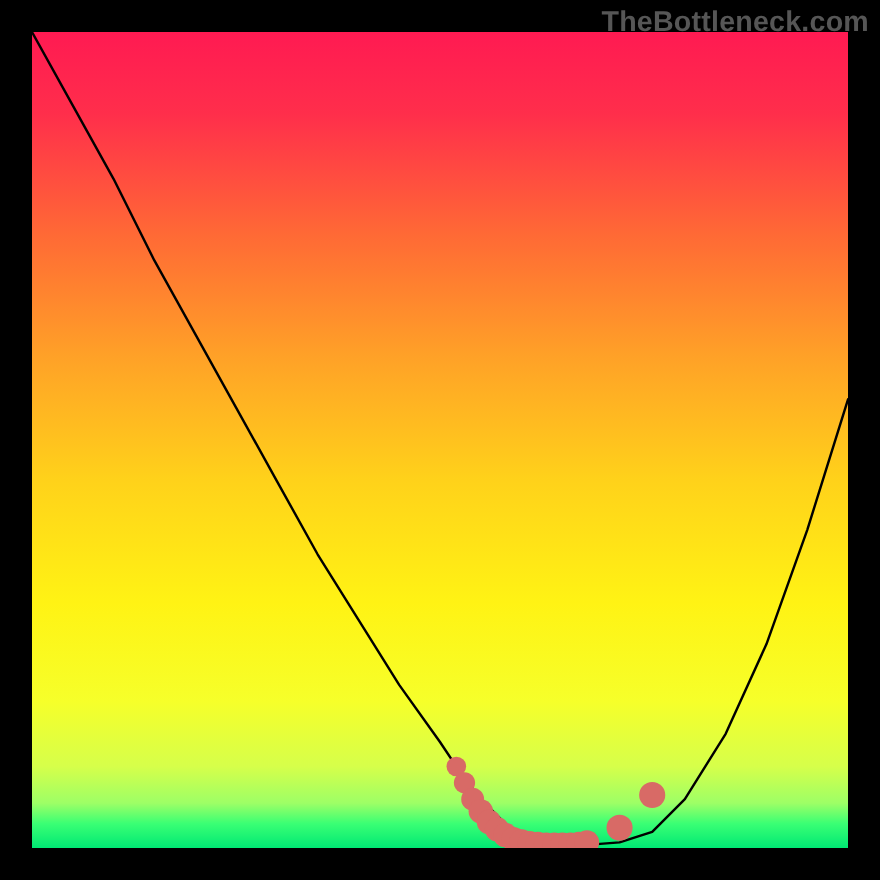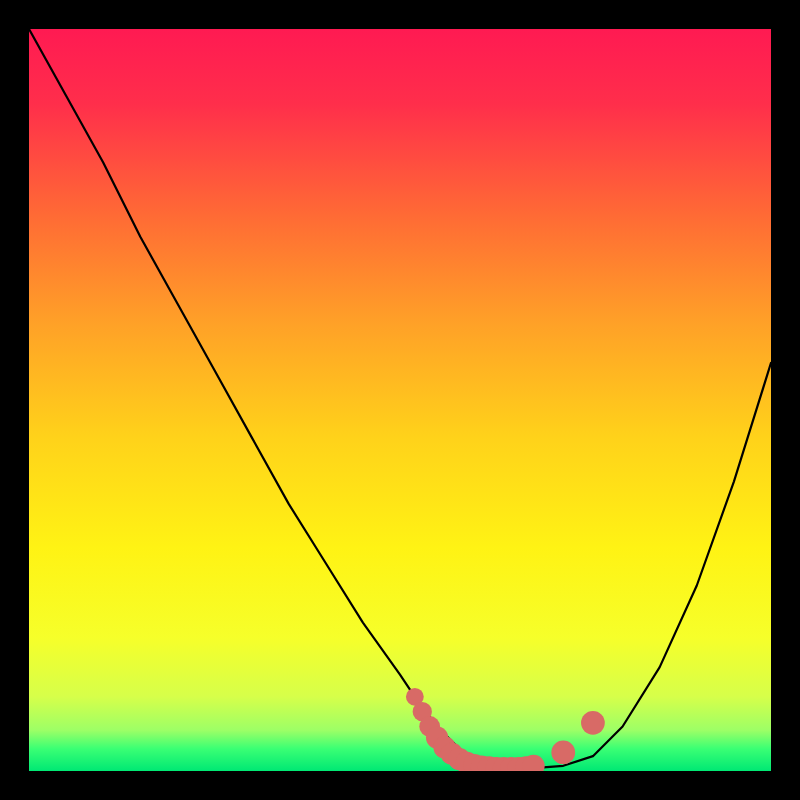--- a/index.html
+++ b/index.html
@@ -73,13 +73,14 @@
           <circle cx="474.88" cy="739.03" r="11.13" fill="#d86a66"></circle>
           <circle cx="482.30" cy="739.03" r="11.13" fill="#d86a66"></circle>
           <circle cx="489.72" cy="739.03" r="11.13" fill="#d86a66"></circle>
           <circle cx="497.14" cy="738.29" r="11.13" fill="#d86a66"></circle>
           <circle cx="504.56" cy="736.81" r="11.13" fill="#d86a66"></circle>
           <circle cx="534.24" cy="723.45" r="11.87" fill="#d86a66"></circle>
           <circle cx="563.92" cy="693.77" r="11.87" fill="#d86a66"></circle>
         </g>
     </svg>
   </div>
+  <div class="watermark">TheBottleneck.com</div>
 </div>
 
 </body></html>

